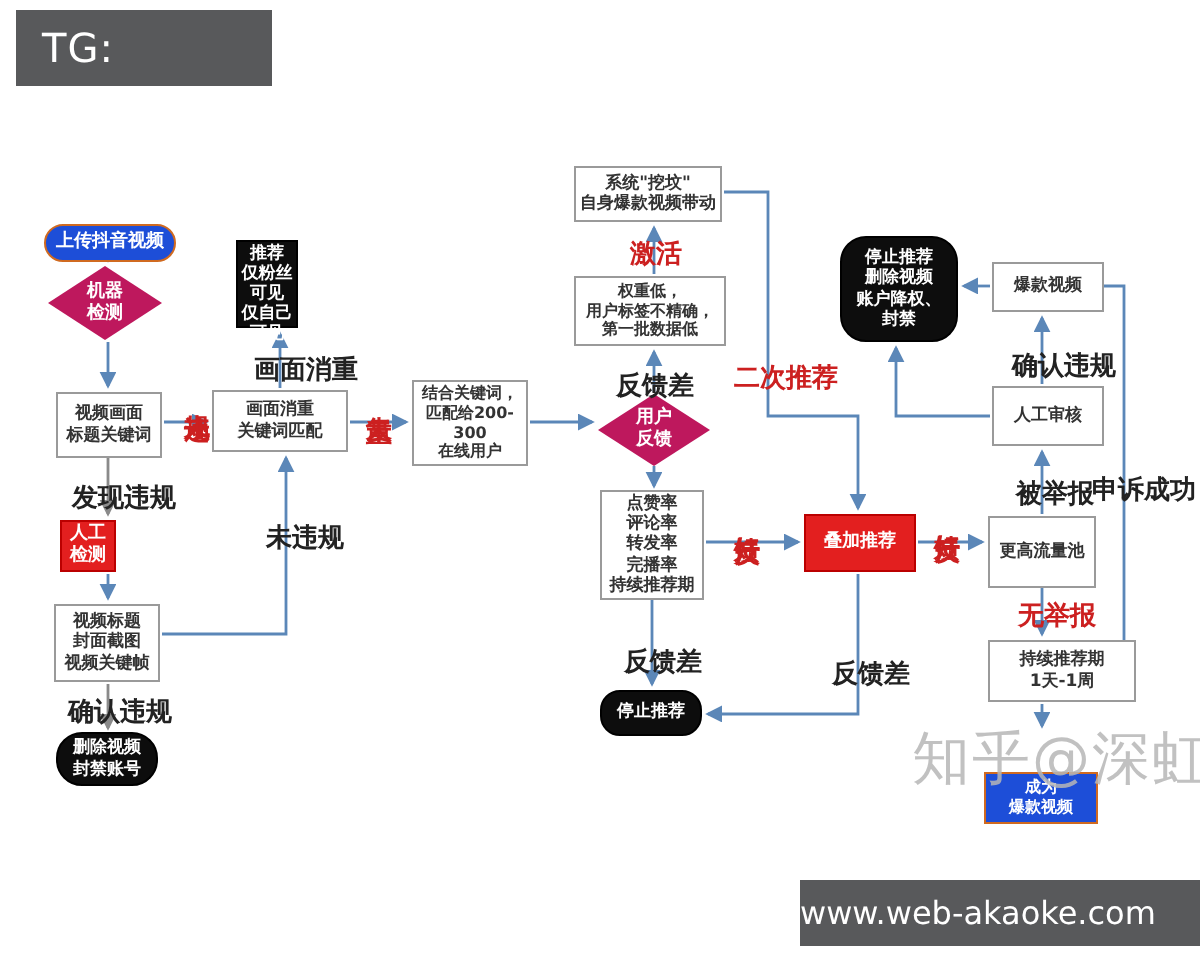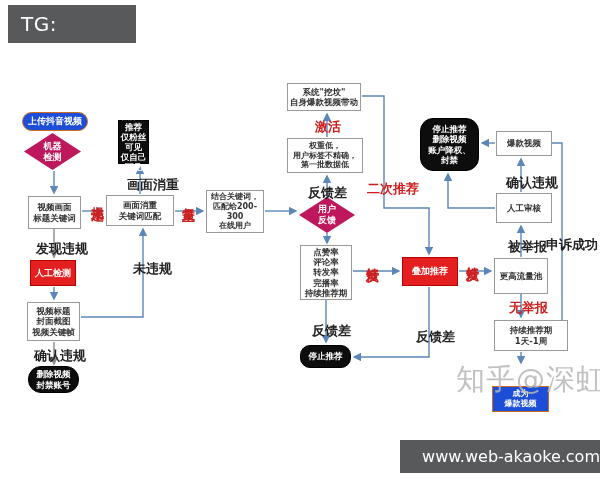--- a/index.html
+++ b/index.html
@@ -1,21 +1,21 @@
 <!DOCTYPE html>
 <html><head>
 <meta charset="utf-8">
 <title>TG: MYYJJPP</title>
 <style>
   html,body{margin:0;padding:0;background:#fff;}
   #canvas{position:relative;width:600px;height:480px;background:#fff;overflow:hidden;
           font-family:"DejaVu Sans","Liberation Sans",sans-serif;}
   .bar{position:absolute;background:#58595b;color:#fff;}
   #topbar{left:8px;top:5px;width:128px;height:38px;font-size:20px;line-height:38px;padding-left:13px;box-sizing:border-box;letter-spacing:.5px;}
-  #botbar{left:400px;top:440px;width:200px;height:33px;font-size:16px;line-height:33px;text-align:right;}
+  #botbar{left:400px;top:440px;width:200px;height:33px;font-size:16px;line-height:33px;text-align:left;}
   .node{position:absolute;display:flex;align-items:center;justify-content:center;
         text-align:center;white-space:pre-line;box-sizing:border-box;
         font-size:8.5px;line-height:1.2;font-weight:700;color:#333;z-index:2;}
   .white{background:#fff;border:1px solid #9a9a9a;}
   .black{background:#0d0d0d;color:#fff;border:1px solid #000;}
   .red{background:#e31f1f;color:#fff;border:1px solid #b00;}
   .orange{background:#1d4ed8;color:#fff;border:1px solid #d06a20;margin-top:20px;}
   .pill{border-radius:10px;}
   .rpill{border-radius:13px;}
   .diamond{clip-path:polygon(50% 0,100% 50%,50% 100%,0 50%);background:#be185d;color:#fff;border:none;}
@@ -71,21 +71,21 @@
 
   <div id="topbar" class="bar">TG: MYYJJPP</div>
   <div id="botbar" class="bar">www.web-akaoke.com</div>
   <div id="watermark">知乎@深虹</div>
 
   <div class="node orange pill" style="left:22px;top:92px;width:66px;height:19px;font-size:9px;">上传抖音视频</div>
   <div class="node diamond" style="left:24px;top:133px;width:57px;height:37px;font-size:9px;">机器
 检测</div>
   <div class="node white" style="left:28px;top:196px;width:53px;height:33px;">视频画面
 标题关键词</div>
-  <div class="node red" style="left:30px;top:260px;width:46px;height:26px;font-size:9px;">人工检测</div>
+  <div class="node red" style="left:30px;top:260px;width:28px;height:26px;font-size:9px;">人工检测</div>
   <div class="node white" style="left:27px;top:302px;width:53px;height:39px;">视频标题
 封面截图
 视频关键帧</div>
   <div class="node black rpill" style="left:28px;top:366px;width:51px;height:27px;">删除视频
 封禁账号</div>
 
   <div class="node black" style="left:118px;top:120px;width:31px;height:44px;">低流量推荐
 仅粉丝可见
 仅自己可见</div>
   <div class="node white" style="left:106px;top:195px;width:68px;height:31px;">画面消重

